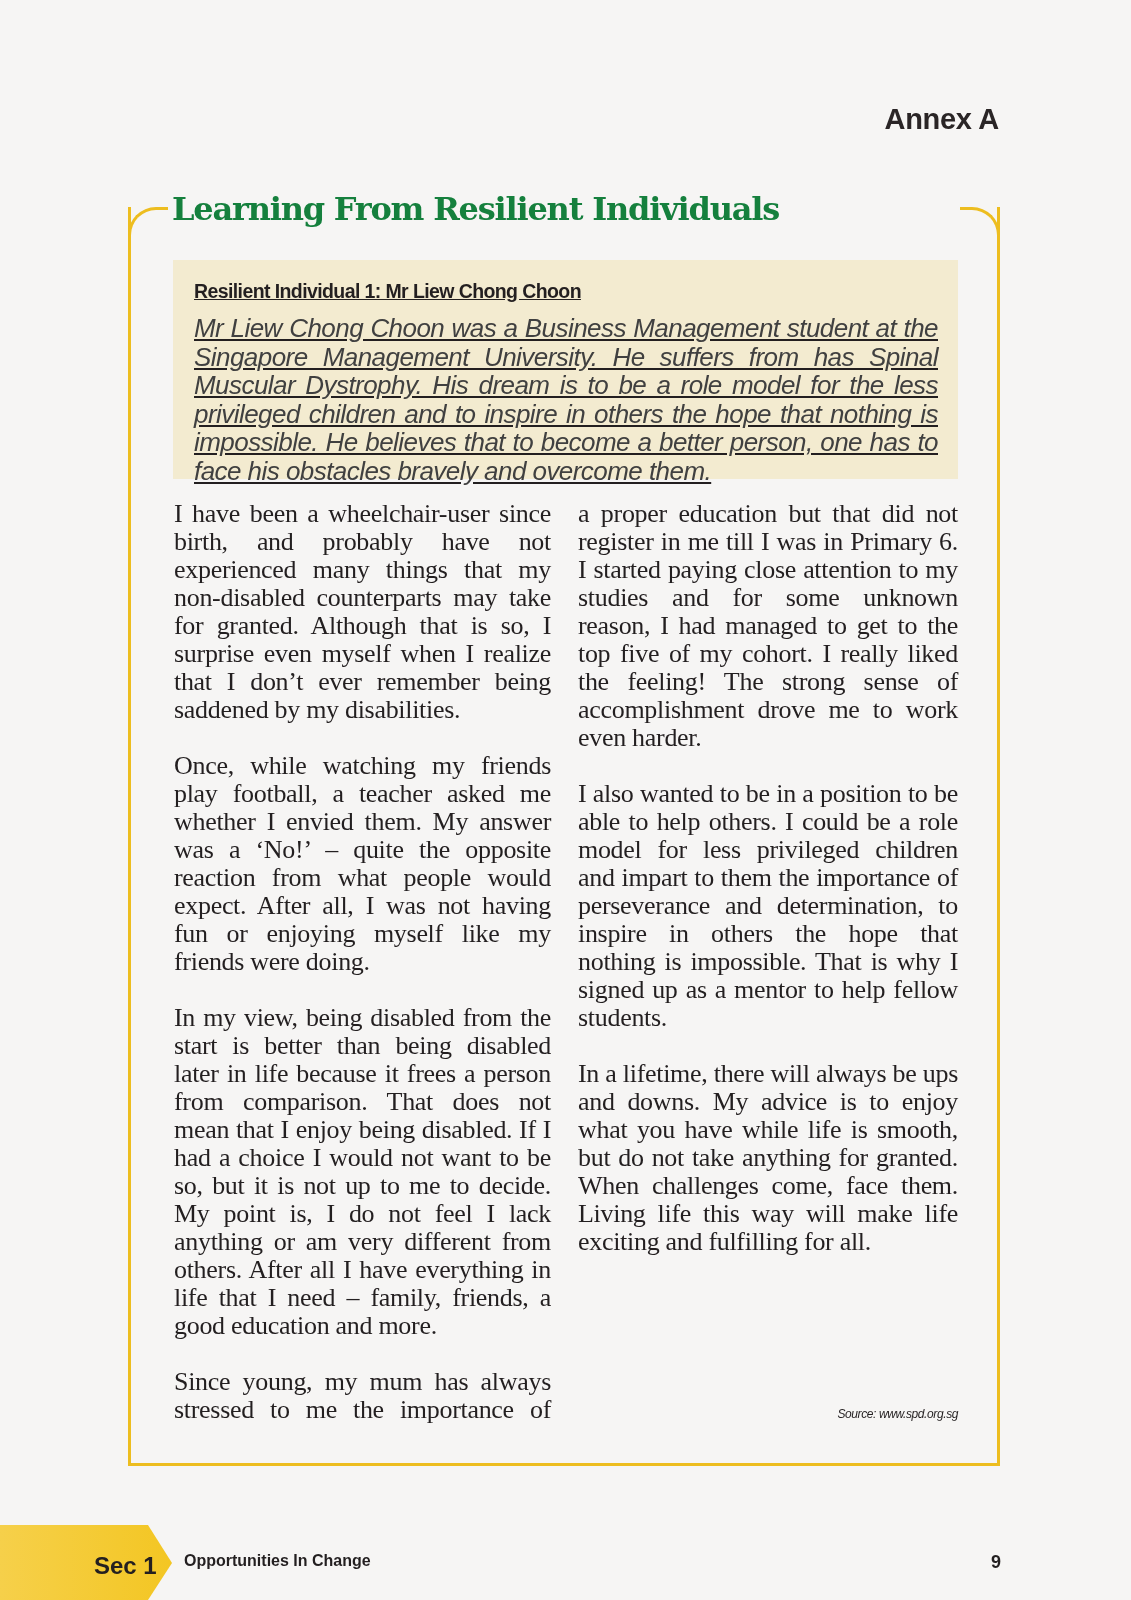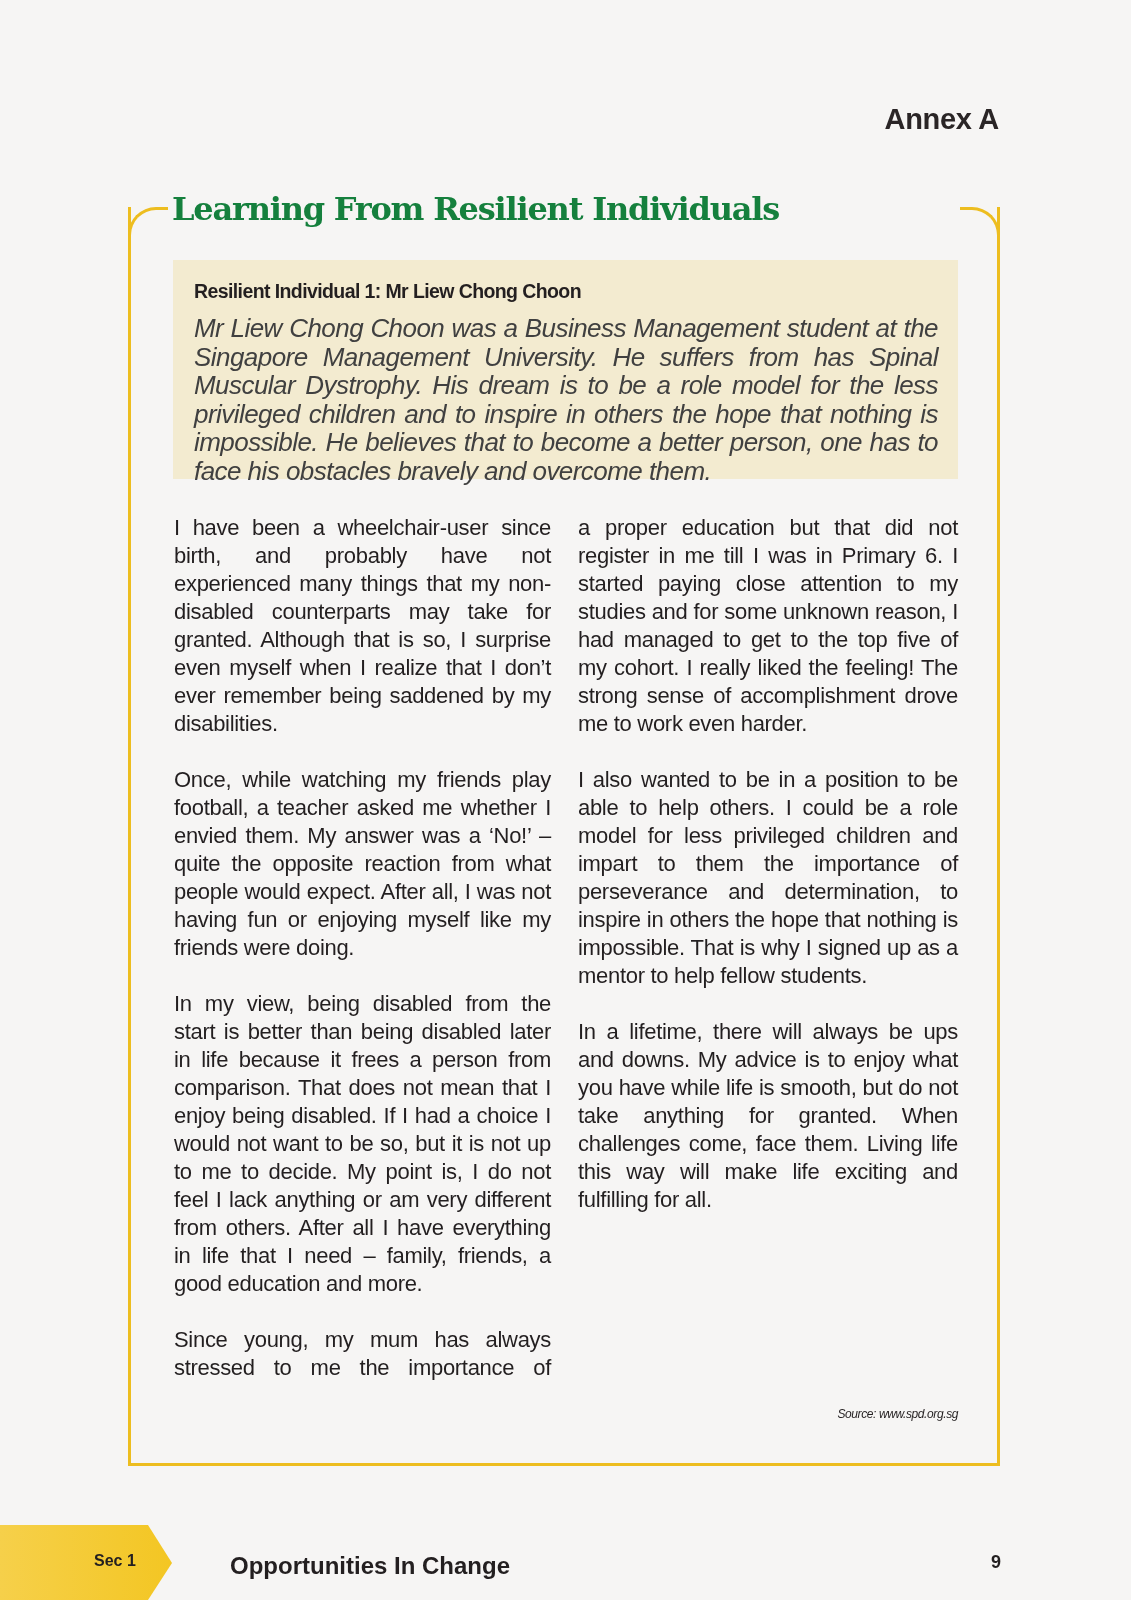--- a/index.html
+++ b/index.html
@@ -13,35 +13,35 @@
       border: 3px solid #edbd1f; border-top: none; }
     .frame-top-left { position: absolute; left: 128px; top: 207px; width: 40px; height: 40px;
       border-top: 3px solid #edbd1f; border-left: 3px solid #edbd1f; border-top-left-radius: 28px; }
     .frame-top-right { position: absolute; left: 960px; top: 207px; width: 40px; height: 40px;
       border-top: 3px solid #edbd1f; border-right: 3px solid #edbd1f; border-top-right-radius: 28px; }
 
     .title { position: absolute; left: 172px; top: 165px; font-family: "DejaVu Serif", serif;
       font-size: 32px; font-weight: bold; color: #15803d; letter-spacing: -1.2px; line-height: 60px;
       background: transparent; white-space: nowrap; margin-top: 14px; }
 
-    .intro-box { position: absolute; left: 173px; top: 260px; width: 785px; height: 219px; background: #f3ebd0; padding: 16px 20px 0 21px; }
+    .intro-box { position: absolute; left: 173px; top: 260px; width: 785px; height: 219px; background: #f3ebd0; padding: 16px 20px 0 21px; text-decoration: underline; }
     .intro-heading { font-family: "Liberation Sans", sans-serif; font-weight: bold; font-size: 19.5px; letter-spacing: -0.6px; color: #231f20; line-height: 30px; }
     .intro-text { margin-top: 8px; font-family: "Liberation Sans", sans-serif; font-style: italic; font-size: 26px; line-height: 28.5px; color: #404040; text-align: justify; letter-spacing: -0.55px; }
 
-    .col { position: absolute; top: 514px; font-family: Liberation Sans, sans-serif; font-size: 22px; line-height: 28px; color: #231f20; text-align: justify; letter-spacing: -0.3px; }
+    .col { position: absolute; top: 500px; font-family: Liberation Serif, serif; font-size: 26px; line-height: 28px; color: #231f20; text-align: justify; letter-spacing: -0.3px; }
     .col-left { left: 174px; width: 377px; }
     .col-right { left: 578px; width: 380px; }
     .col p { margin-bottom: 28px; }
 
     .source { position: absolute; right: 173px; top: 1407px; font-family: "Liberation Sans", sans-serif; font-style: italic; font-size: 12px; color: #231f20; letter-spacing: -0.4px; }
 
     .footer-tab { position: absolute; left: 0; top: 1525px; width: 172px; height: 75px; }
     .footer-tab svg { display: block; }
-    .sec-label { position: absolute; left: 94px; top: 1552px; font-weight: bold; font-size: 16px; color: #231f20; }
-    .footer-title { position: absolute; left: 184px; top: 1552px; font-weight: bold; font-size: 24px; color: #231f20; margin-left: 46px; }
+    .sec-label { position: absolute; left: 94px; top: 1552px; font-weight: bold; font-size: 24px; color: #231f20; }
+    .footer-title { position: absolute; left: 184px; top: 1552px; font-weight: bold; font-size: 16px; color: #231f20; }
     .page-number { position: absolute; left: 991px; top: 1552px; font-weight: bold; font-size: 18px; color: #231f20; }
   </style>
 </head>
 <body>
 
 <div class="annex">Annex A</div>
 
 <div class="frame"></div>
 <div class="frame-top-left"></div>
 <div class="frame-top-right"></div>

